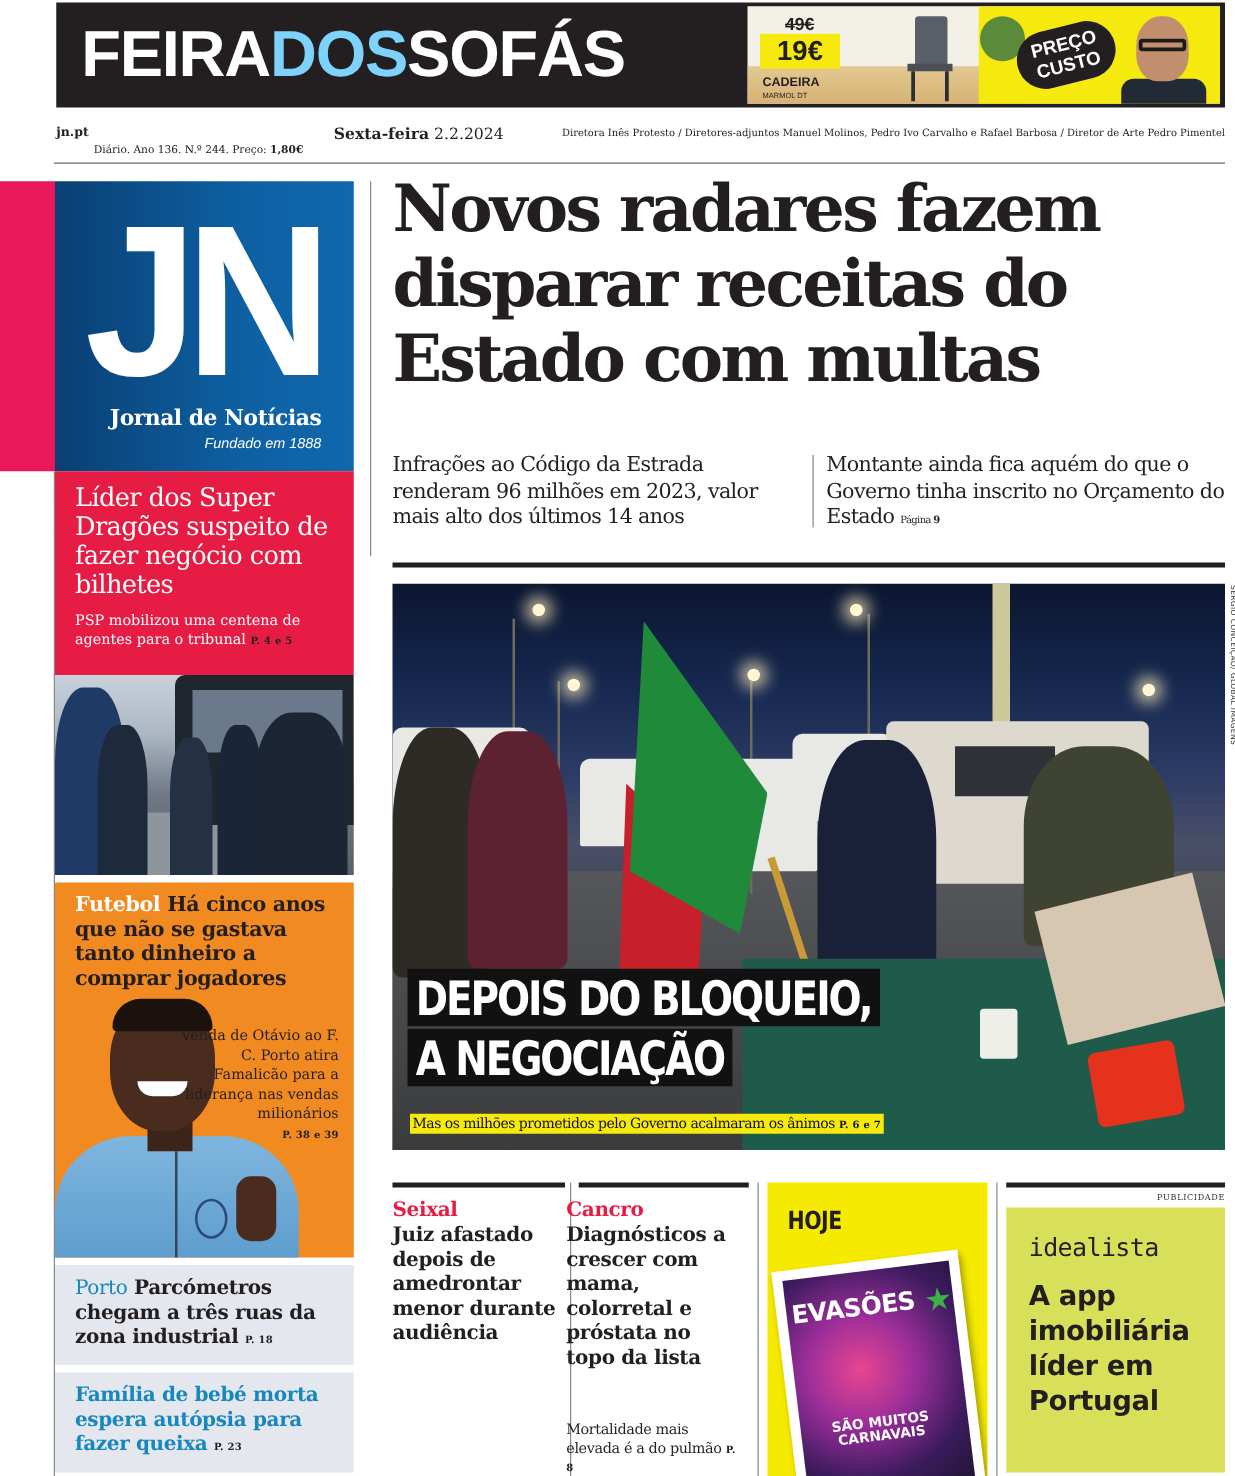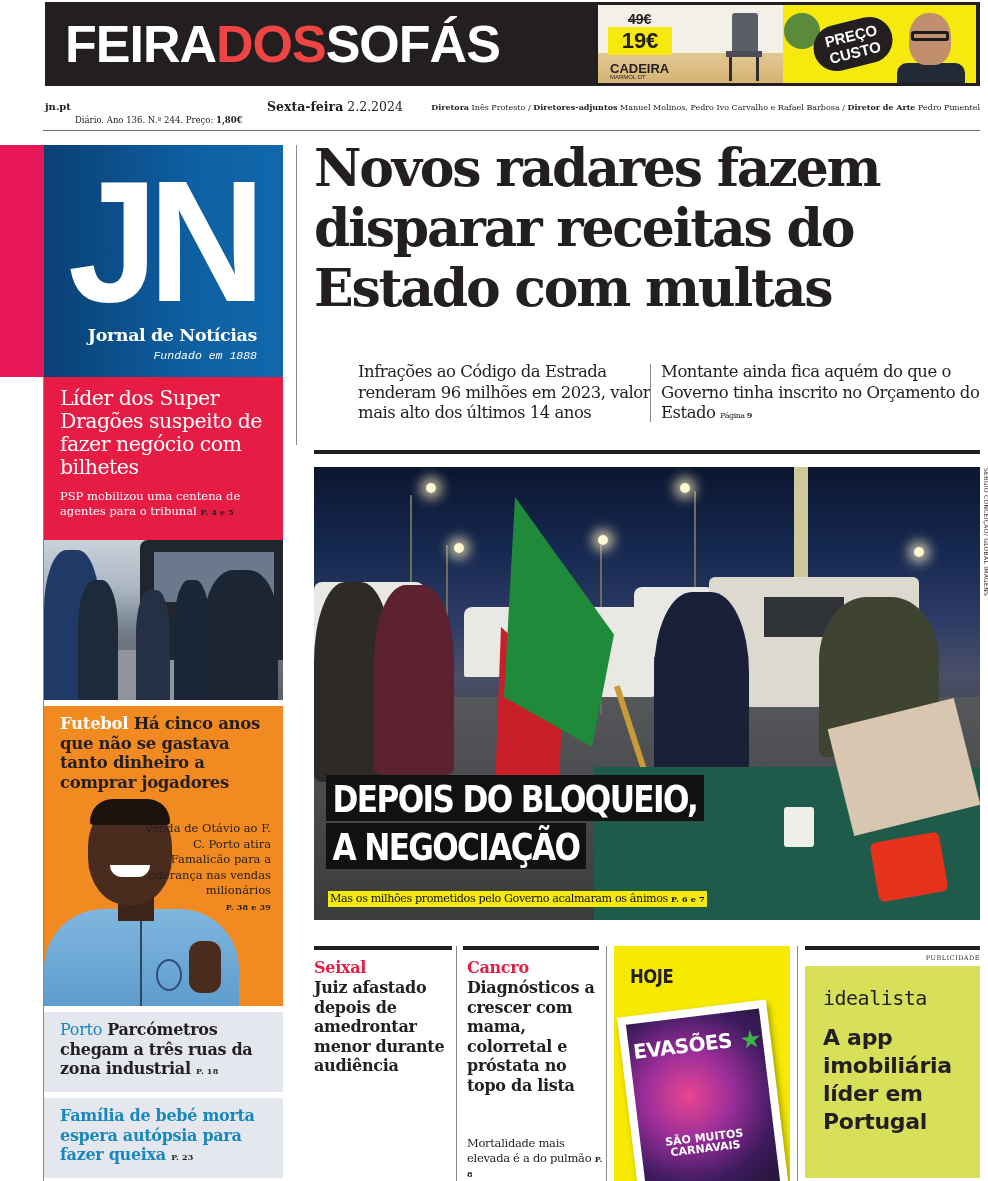--- a/index.html
+++ b/index.html
@@ -4,27 +4,27 @@
 <style>
   * { box-sizing: border-box; margin: 0; padding: 0; }
   html, body { width: 988px; height: 1181px; background: #ffffff; overflow: hidden; }
   body { position: relative; font-family: "DejaVu Serif", serif; color: #1a1a1a; }
 
   
   .top-ad { position: absolute; left: 45px; top: 2px; width: 935px; height: 84px; background: #231f20; }
   .top-ad .brand { position: absolute; left: 20px; top: 10px; height: 64px; display: flex; align-items: center;
     font-family: "Liberation Sans", sans-serif; font-weight: 700; font-size: 52px; letter-spacing: -1px; line-height: 1; }
   .top-ad .brand .w { color: #ffffff; }
-  .top-ad .brand .p { color: #ef4444; }
+  .top-ad .brand .p { color: #7dd3fc; }
   .top-ad .promo { position: absolute; left: 553px; top: 3px; width: 378px; height: 78px; background: #f3f0e8; overflow: hidden; }
   .promo .floor { position: absolute; left: 0; bottom: 0; width: 220px; height: 30px; background: linear-gradient(#e2c992, #d6b274); }
   .promo .yellow-half { position: absolute; left: 185px; top: 0; width: 193px; height: 78px; background: #f6e90d; }
   .promo .old-price { position: absolute; left: 30px; top: 6px; font-family: "Liberation Sans", sans-serif; font-weight: 700; font-size: 14px; color: #231f20; text-decoration: line-through; }
   .promo .price-tag { position: absolute; left: 10px; top: 22px; width: 64px; height: 28px; background: #f6e90d; font-family: "Liberation Sans", sans-serif; font-weight: 700; font-size: 22px; color: #231f20; text-align: center; line-height: 28px; }
-  .promo .item { position: absolute; left: 12px; top: 56px; font-family: "Liberation Sans", sans-serif; font-weight: 700; font-size: 13px; color: #231f20; }
+  .promo .item { position: absolute; left: 12px; top: 56px; font-family: "Liberation Sans", sans-serif; font-weight: 700; font-size: 10px; color: #231f20; }
   .promo .item-sub { position: absolute; left: 12px; top: 69px; font-family: "Liberation Sans", sans-serif; font-size: 6px; color: #231f20; }
   .promo .chair { position: absolute; left: 128px; top: 8px; width: 36px; height: 68px; }
   .promo .chair .back { position: absolute; left: 6px; top: 0; width: 26px; height: 40px; background: #5a5e66; border-radius: 3px; }
   .promo .chair .seat { position: absolute; left: 0; top: 38px; width: 36px; height: 6px; background: #4a4e55; }
   .promo .chair .leg1, .promo .chair .leg2 { position: absolute; top: 44px; width: 3px; height: 24px; background: #2c2e33; }
   .promo .chair .leg1 { left: 3px; } .promo .chair .leg2 { right: 3px; }
   .promo .plant { position: absolute; left: 186px; top: 8px; width: 36px; height: 36px; border-radius: 50%; background: #5b8a3a; }
   .promo .badge { position: absolute; left: 215px; top: 16px; width: 80px; height: 46px; background: #231f20; border-radius: 24px; transform: rotate(-14deg);
     color: #fff; font-family: "Liberation Sans", sans-serif; font-weight: 700; font-size: 15px; line-height: 17px; text-align: center; padding-top: 6px; }
   .promo .man { position: absolute; left: 295px; top: 6px; width: 72px; height: 72px; }
@@ -33,29 +33,29 @@
   .promo .man .body { position: absolute; left: 4px; top: 52px; width: 68px; height: 22px; background: #222a36; border-radius: 10px 10px 0 0; }
 
   
   .meta { position: absolute; left: 45px; top: 101px; width: 935px; height: 16px; font-size: 8.5px; font-family: "DejaVu Serif", serif; color: #222; }
   .meta .site { position: absolute; left: 0; top: 0; font-weight: 700; font-size: 10px; }
   .meta .issue { position: absolute; left: 30px; top: 14px; }
   .meta .issue b { font-weight: 700; }
   .meta .date { position: absolute; left: 222px; top: -2px; font-size: 12.5px; }
   .meta .date b { font-weight: 700; }
   .meta .staff { position: absolute; right: 0; top: 1px; font-size: 8px; white-space: nowrap; }
-  .meta .staff b { font-weight: 700; }
+  .meta .staff b { font-weight: 400; }
   .rule-top { position: absolute; left: 43px; top: 130px; width: 937px; height: 1px; background: #6b6b6b; }
 
   
   .pink-bar { position: absolute; left: 0; top: 145px; width: 44px; height: 232px; background: #e8185a; }
   .masthead { position: absolute; left: 44px; top: 145px; width: 239px; height: 232px; background: linear-gradient(90deg, #0a3f73 0%, #0d5fa1 60%, #1168ad 100%); }
   .masthead .logo { position: absolute; left: 24px; top: 10px; color: #fff; font-family: "Liberation Sans", sans-serif; font-weight: 700; font-size: 172px; line-height: 172px; letter-spacing: -10px; transform: scaleX(0.94); transform-origin: left top; }
   .masthead .name { position: absolute; right: 26px; top: 180px; color: #fff; font-family: "DejaVu Serif", serif; font-weight: 700; font-size: 17.5px; letter-spacing: -0.4px; }
-  .masthead .founded { position: absolute; right: 26px; top: 204px; color: #fff; font-family: Liberation Mono, monospace; font-style: italic; font-size: 11.5px; }
+  .masthead .founded { position: absolute; right: 26px; top: 204px; color: #fff; font-family: Liberation Sans, sans-serif; font-style: italic; font-size: 11.5px; }
 
   .col-rule { position: absolute; left: 43px; top: 377px; width: 1px; height: 804px; background: #8a8a8a; }
 
   .box-red { position: absolute; left: 44px; top: 377px; width: 239px; height: 163px; background: #e61c44; padding: 10px 10px 0 16px; color: #fff; }
   .box-red .hl { font-family: "DejaVu Serif", serif; font-weight: 400; font-size: 20.5px; line-height: 23px; letter-spacing: -0.5px; }
   .box-red .sub { margin-top: 10px; font-size: 11.5px; line-height: 15px; }
   .pref { font-family: "DejaVu Serif", serif; font-weight: 700; font-size: 8px; letter-spacing: 0.2px; }
   .box-red .pref { color: #231f20; }
 
   .photo-police { position: absolute; left: 44px; top: 540px; width: 239px; height: 160px; overflow: hidden; background: linear-gradient(180deg, #c9d2db 0%, #aab6c2 30%, #6f7884 60%, #5b6068 100%); }
@@ -83,21 +83,21 @@
   .box-grey2 { position: absolute; left: 44px; top: 1098px; width: 239px; height: 80px; background: #e4e8ee; padding: 8px 10px 0 16px; }
   .grey-hl { font-family: "DejaVu Serif", serif; font-weight: 700; font-size: 16px; line-height: 19.5px; color: #231f20; letter-spacing: -0.3px; }
   .grey-hl .kicker { color: #1887bd; font-weight: 400; }
   .box-grey2 .grey-hl { color: #1887bd; }
   .box-grey2 .grey-hl .pref { color: #231f20; }
 
   
   .main-rule-v { position: absolute; left: 296px; top: 145px; width: 1px; height: 300px; background: #8a8a8a; }
   .lead-hl { position: absolute; left: 314px; top: 138px; width: 670px; font-family: "DejaVu Serif", serif; font-weight: 700; font-size: 52px; line-height: 60px; letter-spacing: -2.2px; color: #231f20; }
   .deck { position: absolute; top: 362px; font-family: "DejaVu Serif", serif; font-size: 16.5px; line-height: 20.5px; color: #231f20; letter-spacing: -0.5px; }
-  .deck.left { left: 314px; width: 330px; margin-left: 44px; }
+  .deck.left { left: 314px; width: 330px; }
   .deck.right { left: 661px; width: 320px; }
   .deck .pag { font-size: 8px; }
   .deck .pag b { font-weight: 700; }
   .deck-divider { position: absolute; left: 650px; top: 364px; width: 1px; height: 58px; background: #8a8a8a; }
   .thick-rule { position: absolute; left: 314px; top: 450px; width: 666px; height: 4px; background: #231f20; }
 
   .main-photo { position: absolute; left: 314px; top: 467px; width: 666px; height: 453px; overflow: hidden;
     background: linear-gradient(180deg, #0b1630 0%, #16284f 18%, #2d3c66 34%, #4a4f68 46%, #3a3e48 62%, #2a2c30 100%); }
   .main-photo .lamp { position: absolute; width: 10px; height: 10px; border-radius: 50%; background: #fff6d2; box-shadow: 0 0 12px 6px rgba(255,240,190,0.7); }
   .main-photo .pole { position: absolute; width: 2px; background: #6d6a5e; }
@@ -284,21 +284,21 @@
 <div class="bottom-rule" style="left:463px;width:136px;"></div>
 <div class="col-sep" style="left:606px;"></div>
 <div class="col-sep" style="left:797px;"></div>
 <div class="bottom-rule" style="left:805px;width:175px;"></div>
 
 <div class="story" style="left:314px;height:223px;">
   <div class="kicker">Seixal</div>
   <div class="hl">Juiz afastado depois de amedrontar menor durante audiência</div>
 </div>
 
-<div class="story" style="left:467px;height:223px;">
+<div class="story" style="left:453px;height:223px;">
   <div class="kicker">Cancro</div>
   <div class="hl">Diagnósticos a crescer com mama, colorretal e próstata no topo da lista</div>
   <div class="sub"><span>Mortalidade mais elevada é a do pulmão</span> <b class="pref">P. 8</b></div>
 </div>
 
 <div class="hoje">
   <div class="label">HOJE</div>
   <div class="mag">
     <div class="cover"></div>
     <div class="title">EVASÕES</div>

